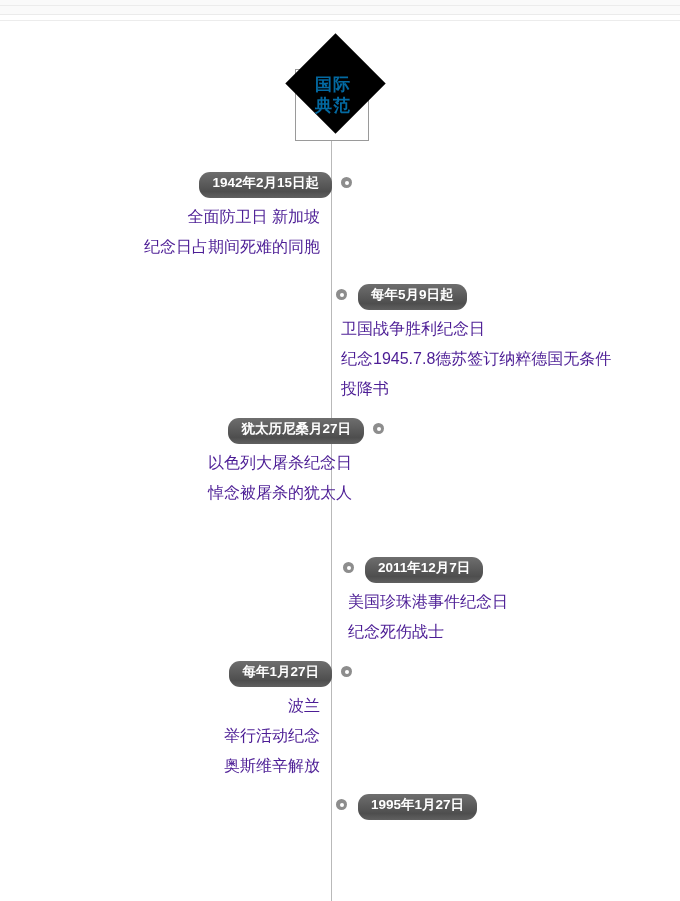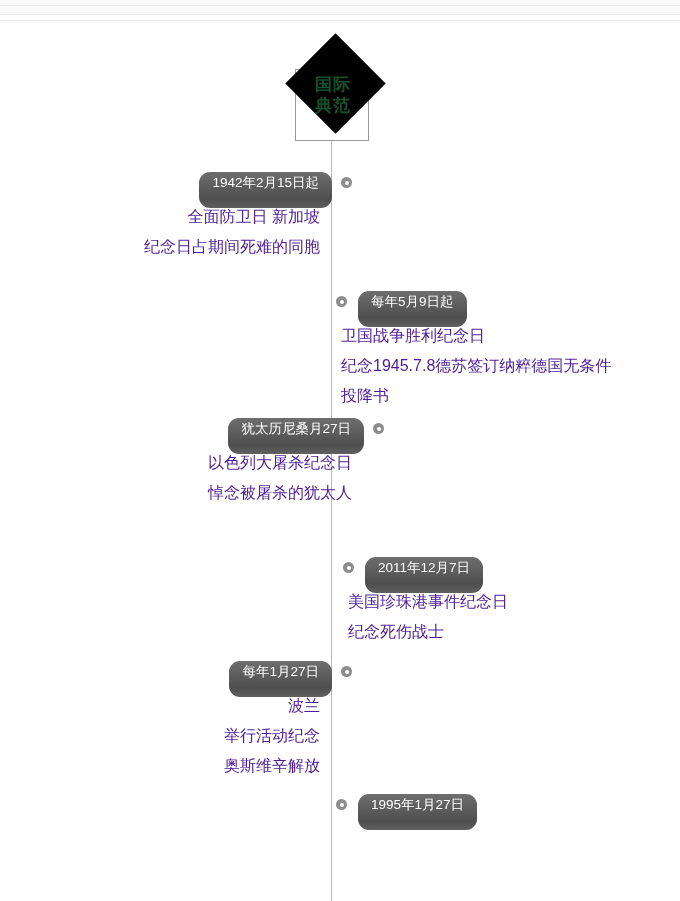--- a/index.html
+++ b/index.html
@@ -69,47 +69,47 @@
     height: 71px;
     background: #000000;
     transform: rotate(45deg);
   }
   .header-label {
     position: absolute;
     left: 0;
     top: 26px;
     width: 100px;
     text-align: center;
-    color: #14532d;
+    color: #0369a1;
     font-size: 17px;
     font-weight: bold;
     line-height: 21px;
     letter-spacing: 1px;
     white-space: pre-line;
   }
 
   
   .entry {
     position: absolute;
     width: 680px;
   }
   .entry .badge-row {
     position: relative;
     height: 22px;
   }
 
   .pill {
     display: inline-block;
-    height: 36px;
+    height: 26px;
     line-height: 22px;
     padding: 0 13px;
     border-radius: 11px;
     color: #ffffff;
     font-size: 13.5px;
-    font-weight: normal;
+    font-weight: bold;
     white-space: nowrap;
     background: linear-gradient(to bottom, #6e6e6e 0%, #5b5b5b 45%, #4e4e4e 75%, #606060 100%);
   }
 
   .dot {
     display: inline-block;
     width: 11px;
     height: 11px;
     border-radius: 50%;
     background: #8d8d8d;
@@ -179,21 +179,21 @@
   <div class="header-label">国际
 典范</div>
 </div>
 
 <div id="entries-root">
     <div class="entry left" style="top: 172px;">
       <div class="badge-row"><span class="pill">1942年2月15日起</span><span class="dot"></span></div>
       <div class="body-text">全面防卫日 新加坡
 纪念日占期间死难的同胞</div>
     </div>
-    <div class="entry right" style="top: 291px;">
+    <div class="entry right" style="top: 284px;">
       <div class="badge-row"><span class="dot"></span><span class="pill">每年5月9日起</span></div>
       <div class="body-text">卫国战争胜利纪念日
 纪念1945.7.8德苏签订纳粹德国无条件
 投降书</div>
     </div>
     <div class="entry left" style="top: 418px; margin-left: 32px;">
       <div class="badge-row"><span class="pill">犹太历尼桑月27日</span><span class="dot"></span></div>
       <div class="body-text">以色列大屠杀纪念日
 悼念被屠杀的犹太人</div>
     </div>

